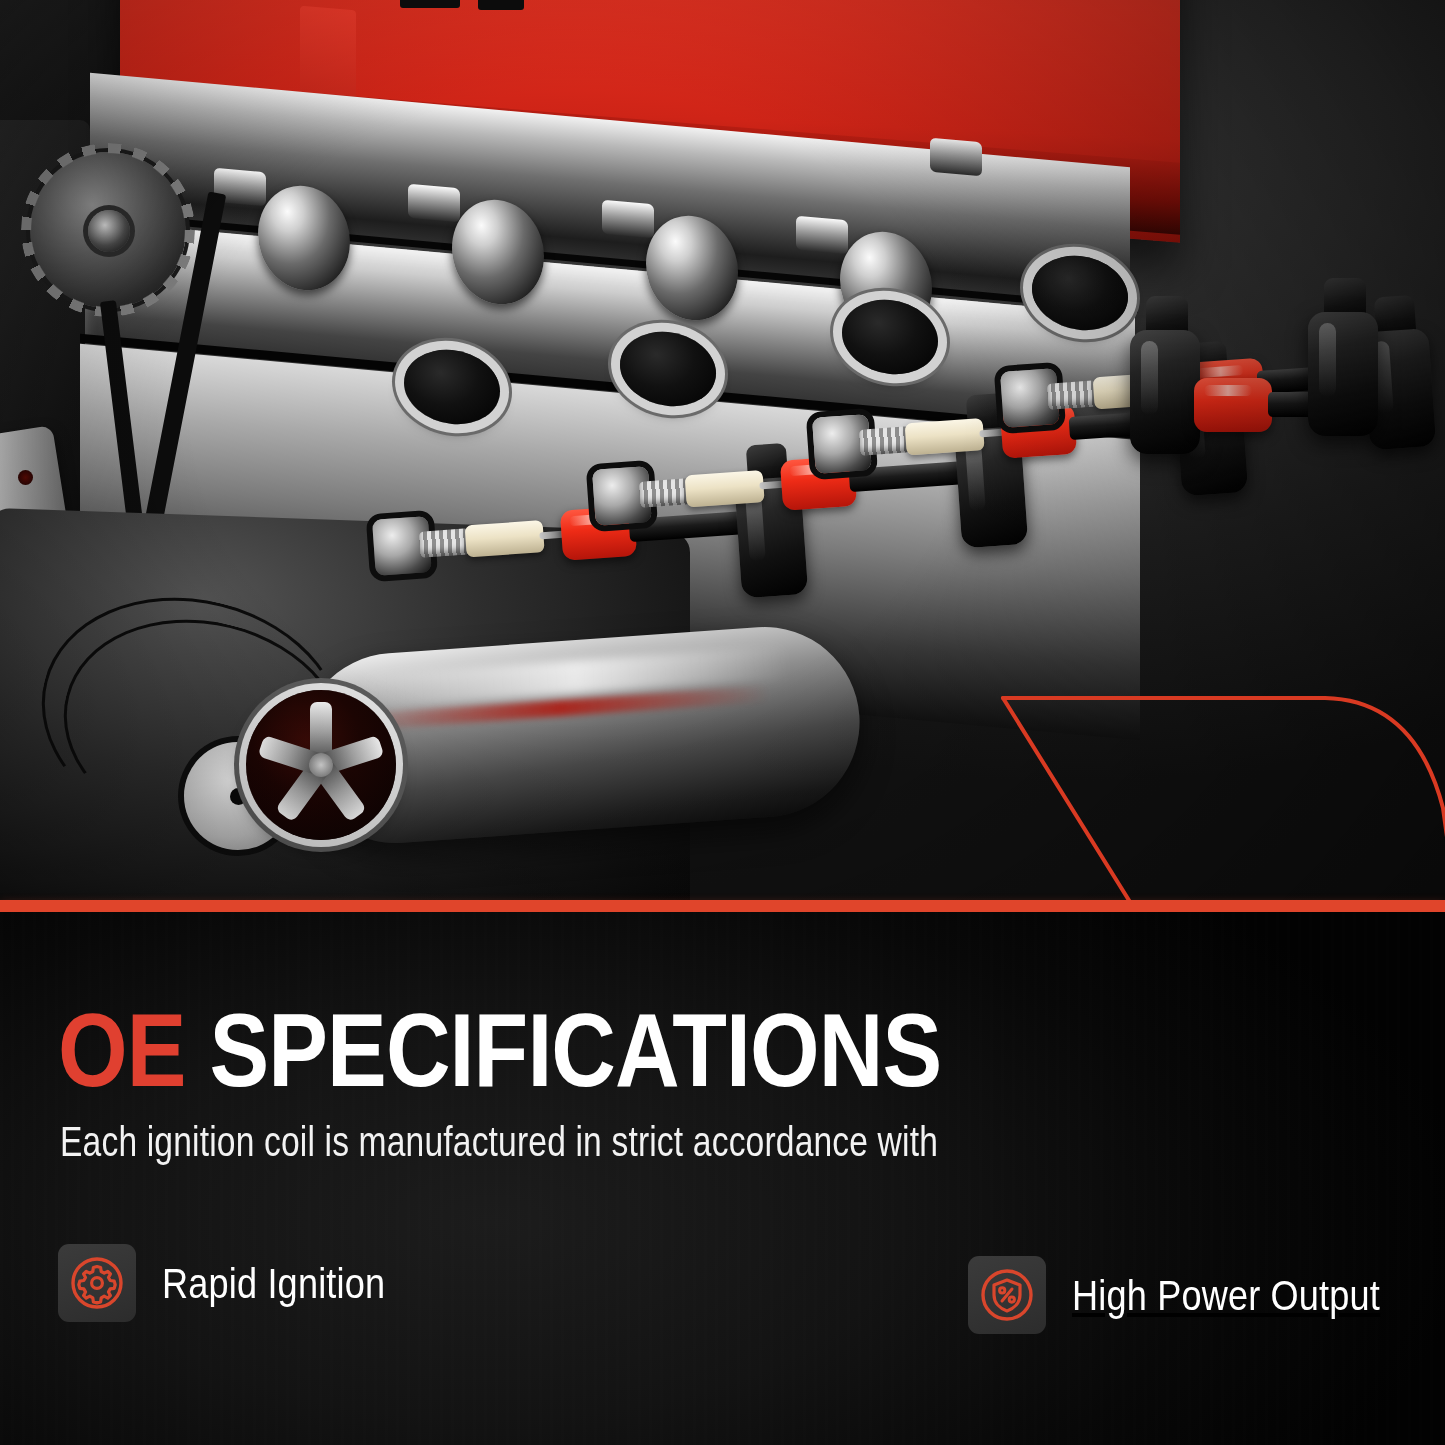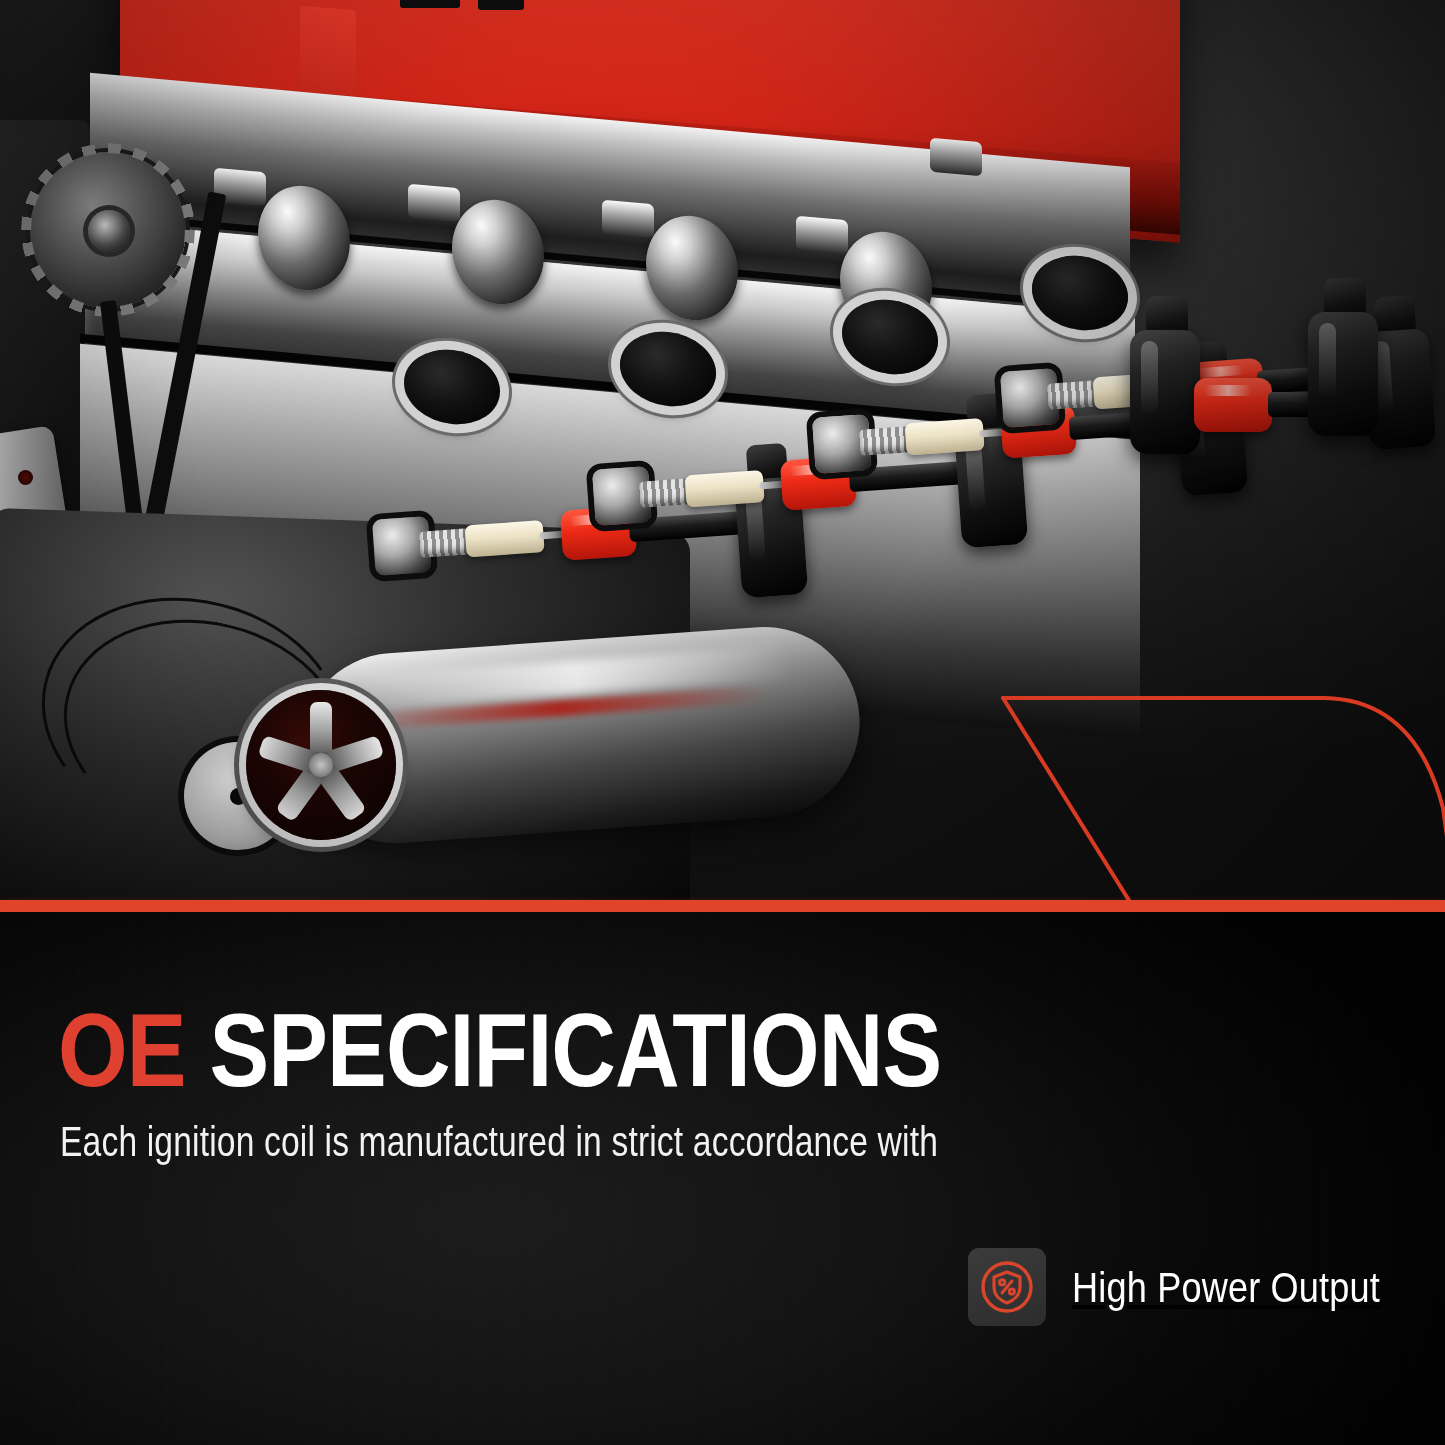--- a/index.html
+++ b/index.html
@@ -337,23 +337,35 @@
   </div>
 
   <div class="headline">
     <span class="oe">OE</span><span class="rest"> SPECIFICATIONS</span>
   </div>
 
   <div class="subtitle">Each ignition coil is manufactured in strict accordance with</div>
 
   <div class="features">
 
-
-
-    <div class="feature" style="left:968px;top:4px;text-decoration:underline;">
+    <div class="feature" style="left:58px;top:0;">
+      <div class="badge">
+        <svg width="56" height="56" viewBox="0 0 56 56">
+          <circle cx="28" cy="28" r="24" fill="none" stroke="#d9462c" stroke-width="3.4"></circle>
+          <g fill="none" stroke="#d9462c" stroke-width="3.2" stroke-linejoin="round">
+            <path d="M28 11.5 l3.6 1.0 0.6 4.0 3.0 1.7 3.6 -1.9 2.6 2.6 -1.9 3.6 1.7 3.0 4.0 0.6 1.0 3.6 -1.0 3.6 -4.0 0.6 -1.7 3.0 1.9 3.6 -2.6 2.6 -3.6 -1.9 -3.0 1.7 -0.6 4.0 -3.6 1.0 -3.6 -1.0 -0.6 -4.0 -3.0 -1.7 -3.6 1.9 -2.6 -2.6 1.9 -3.6 -1.7 -3.0 -4.0 -0.6 -1.0 -3.6 1.0 -3.6 4.0 -0.6 1.7 -3.0 -1.9 -3.6 2.6 -2.6 3.6 1.9 3.0 -1.7 0.6 -4.0 z"></path>
+            <circle cx="28" cy="28" r="5.4"></circle>
+          </g>
+        </svg>
+      </div>
+      <div class="feature-label">Rapid Ignition</div>
+    </div>
+
+
+    <div class="feature" style="left:968px;top:12px;text-decoration:underline;">
       <div class="badge">
         <svg width="56" height="56" viewBox="0 0 56 56">
           <circle cx="28" cy="28" r="24" fill="none" stroke="#d9462c" stroke-width="3.4"></circle>
           <path d="M28 13 L 41 18 v 10 c0 8 -6 13.5 -13 16 -7 -2.5 -13 -8 -13 -16 V 18 z" fill="none" stroke="#d9462c" stroke-width="3.2" stroke-linejoin="round"></path>
           <g stroke="#d9462c" stroke-width="3" fill="none" stroke-linecap="round">
             <line x1="23" y1="34" x2="33" y2="22"></line>
             <circle cx="23.2" cy="23.4" r="2.6"></circle>
             <circle cx="32.8" cy="32.6" r="2.6"></circle>
           </g>
         </svg>

